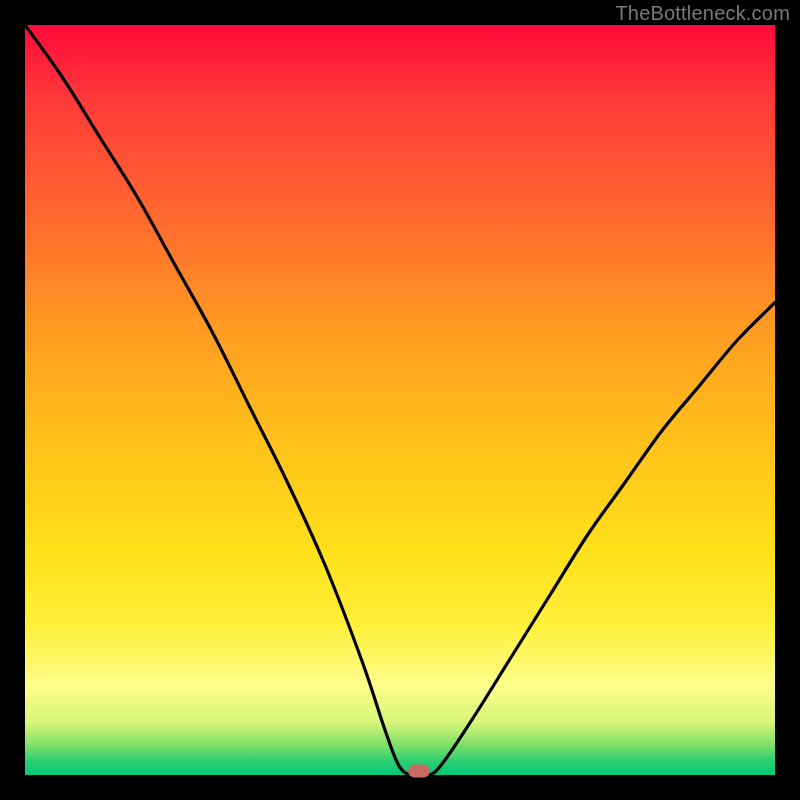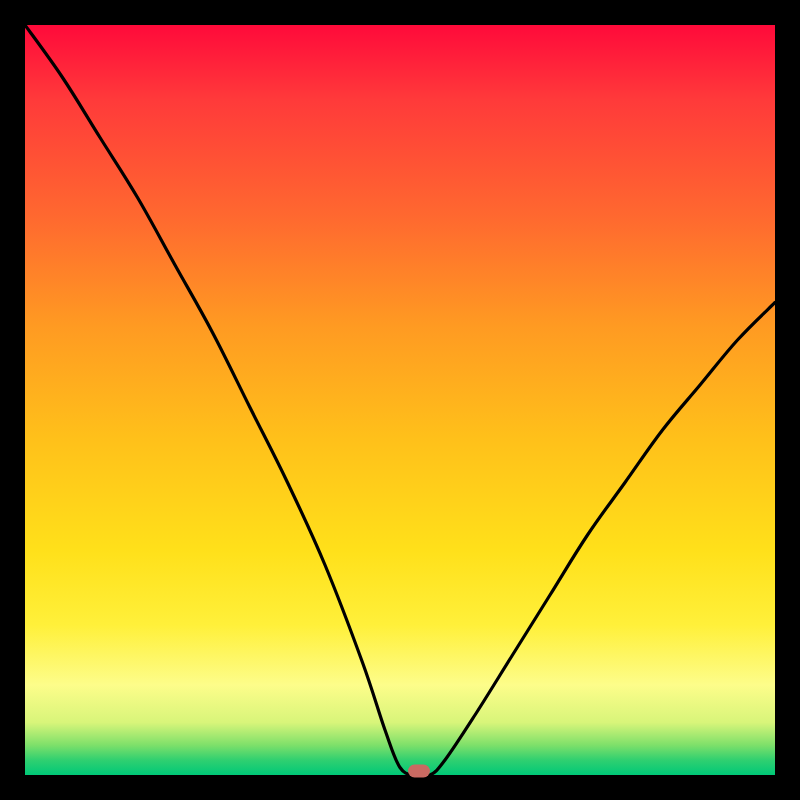--- a/index.html
+++ b/index.html
@@ -63,20 +63,21 @@
     height: 13px;
     border-radius: 7px;
     background: #c96a62;
     transform: translate(-50%, -50%);
   }
 </style>
 </head>
 <body>
 
 <div class="frame">
+  <div class="watermark">TheBottleneck.com</div>
 
   <div class="plot-area">
     <svg class="curve" viewBox="0 0 750 750" preserveAspectRatio="none">
       <path id="curve-path" fill="none" stroke="#000000" stroke-width="3.2" stroke-linejoin="round" stroke-linecap="round" d="M 0.00 0.00 C 6.75 9.45, 24.00 32.25, 37.50 52.50 C 51.00 72.75, 61.50 90.90, 75.00 112.50 C 88.50 134.10, 99.00 149.55, 112.50 172.50 C 126.00 195.45, 136.50 215.70, 150.00 240.00 C 163.50 264.30, 174.00 281.85, 187.50 307.50 C 201.00 333.15, 211.50 355.50, 225.00 382.50 C 238.50 409.50, 249.00 429.15, 262.50 457.50 C 276.00 485.85, 286.50 507.60, 300.00 540.00 C 313.50 572.40, 326.70 607.80, 337.50 637.50 C 348.30 667.20, 353.25 686.10, 360.00 705.00 C 366.75 723.90, 369.60 734.40, 375.00 742.50 C 380.40 750.60, 384.60 748.65, 390.00 750.00 C 395.40 751.35, 399.60 752.70, 405.00 750.00 C 410.40 747.30, 411.90 745.80, 420.00 735.00 C 428.10 724.20, 437.85 708.90, 450.00 690.00 C 462.15 671.10, 474.00 651.60, 487.50 630.00 C 501.00 608.40, 511.50 591.60, 525.00 570.00 C 538.50 548.40, 549.00 530.25, 562.50 510.00 C 576.00 489.75, 586.50 476.40, 600.00 457.50 C 613.50 438.60, 624.00 422.55, 637.50 405.00 C 651.00 387.45, 661.50 376.20, 675.00 360.00 C 688.50 343.80, 699.00 329.85, 712.50 315.00 C 726.00 300.15, 743.25 284.25, 750.00 277.50"></path>
     </svg>
     <div id="marker" class="marker" style="left: 393.75px; top: 746px; background: rgb(201, 106, 98);"></div>
   </div>
 </div>
 
 </body></html>

